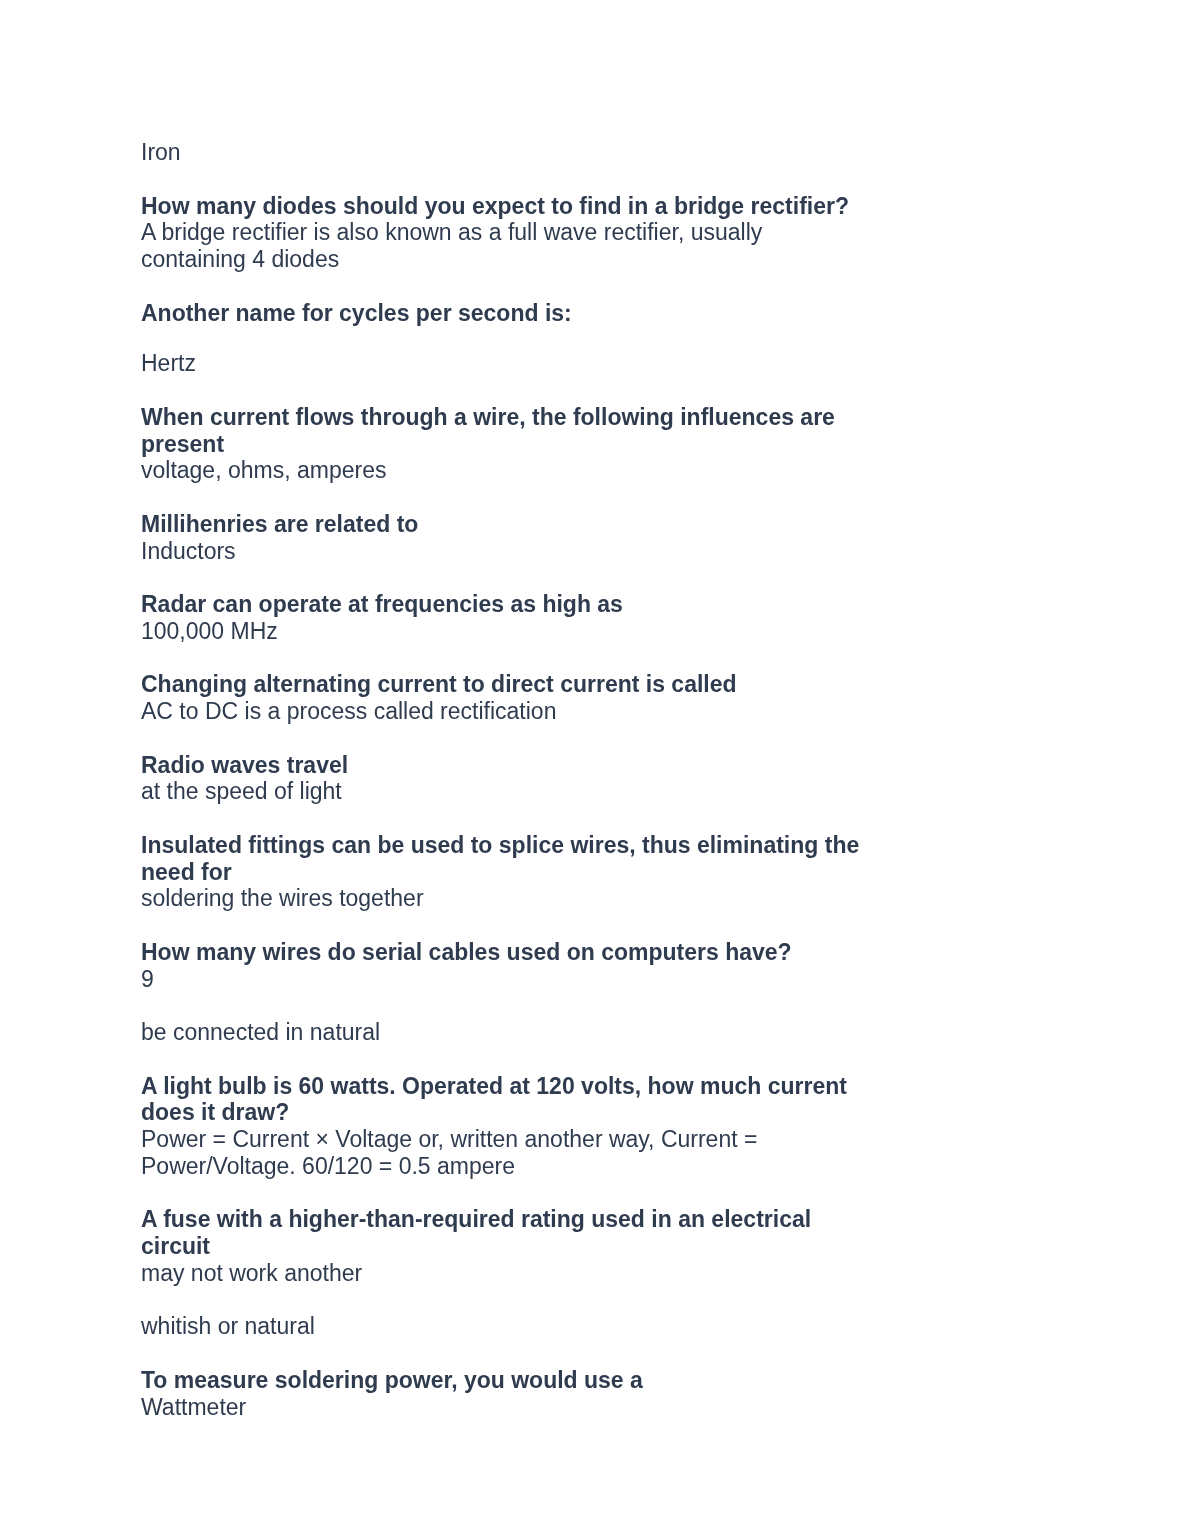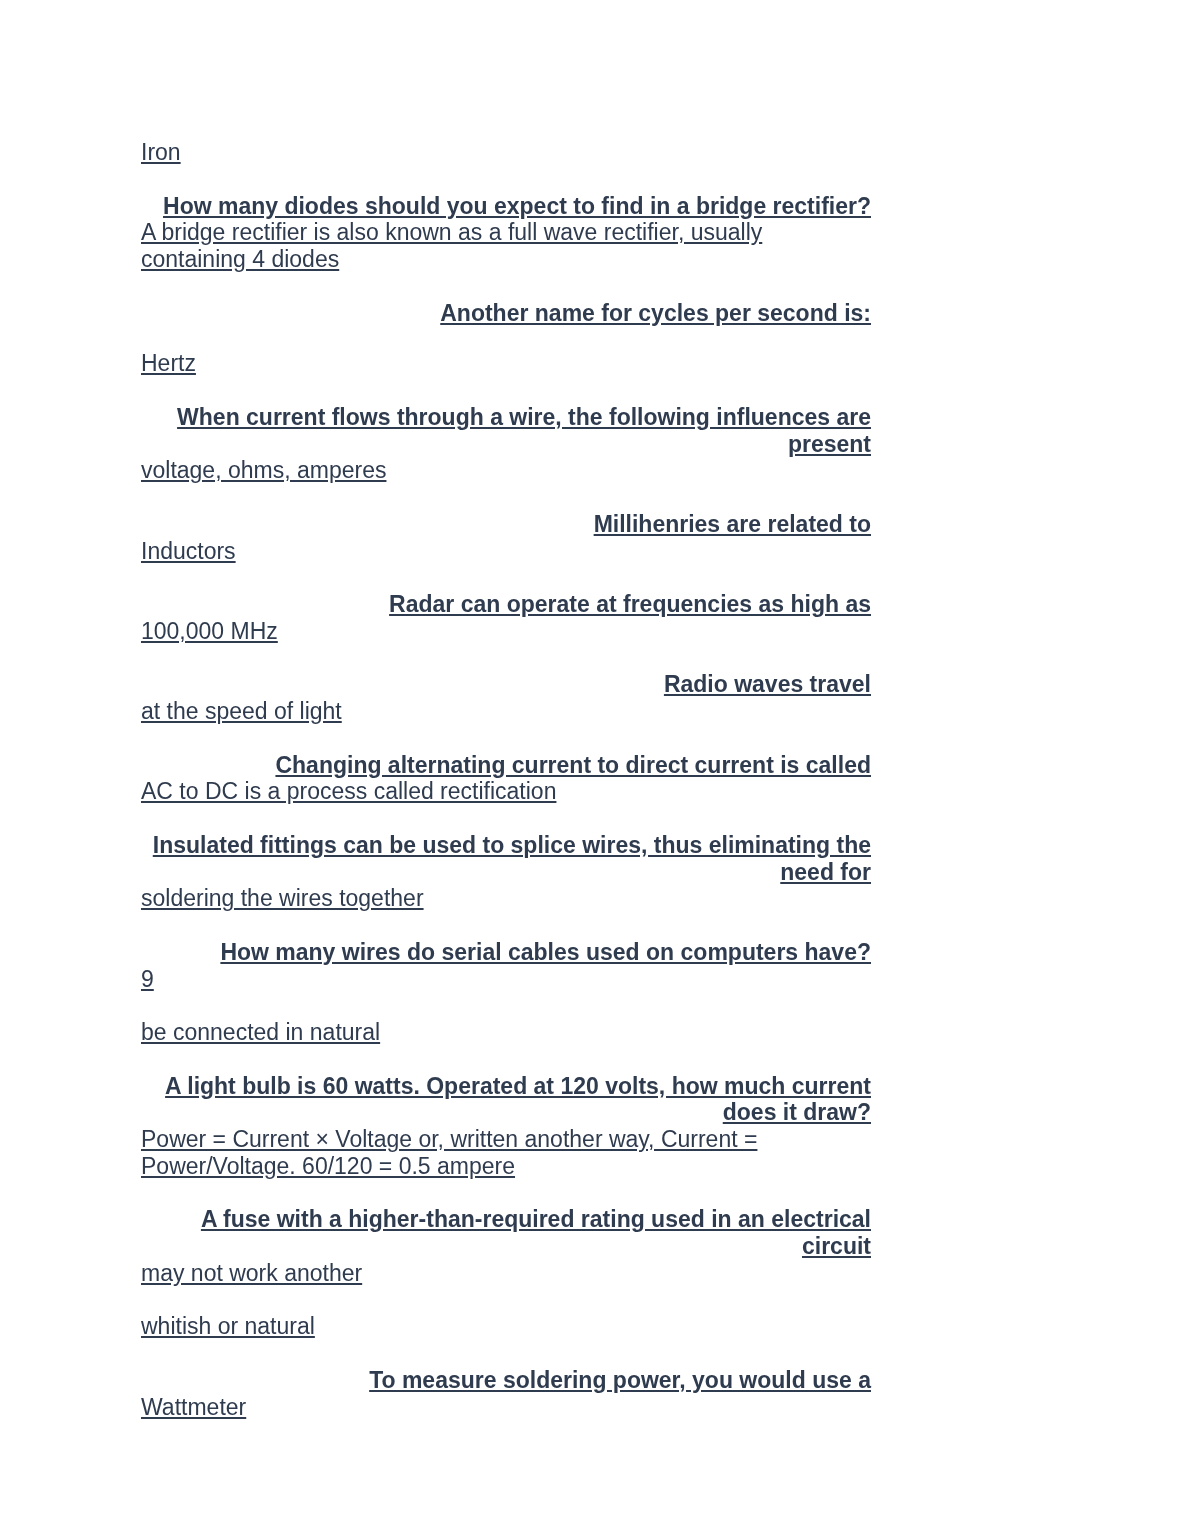--- a/index.html
+++ b/index.html
@@ -13,36 +13,34 @@
     font-family: "Liberation Sans", sans-serif;
     color: #2F3B4E;
     overflow: hidden;
   }
   .page {
     box-sizing: border-box;
     width: 1001px;
     height: 1540px;
     padding: 139px 130px 12px 141px;
     background: #ffffff;
-    text-decoration: underline;
   }
   .doc {
     font-size: 23px;
     line-height: 26.75px;
   }
   p {
     margin: 0;
     padding: 0;
   }
   .qa-block {
     margin-top: 26.75px; 
   }
   .question {
     font-weight: bold;
-    text-align: right;
   }
   .answer {
     font-weight: normal;
   }
   
   .gap-answer .answer {
     margin-top: 24px;
   }
 </style>
 </head>
@@ -72,27 +70,27 @@
       <p class="question">Millihenries are related to</p>
       <p class="answer">Inductors</p>
     </div>
 
     <div class="qa-block">
       <p class="question">Radar can operate at frequencies as high as</p>
       <p class="answer">100,000 MHz</p>
     </div>
 
     <div class="qa-block">
-      <p class="question">Radio waves travel</p>
-      <p class="answer">at the speed of light</p>
+      <p class="question">Changing alternating current to direct current is called</p>
+      <p class="answer">AC to DC is a process called rectification</p>
     </div>
 
     <div class="qa-block">
-      <p class="question">Changing alternating current to direct current is called</p>
-      <p class="answer">AC to DC is a process called rectification</p>
+      <p class="question">Radio waves travel</p>
+      <p class="answer">at the speed of light</p>
     </div>
 
     <div class="qa-block">
       <p class="question">Insulated fittings can be used to splice wires, thus eliminating the need for</p>
       <p class="answer">soldering the wires together</p>
     </div>
 
     <div class="qa-block">
       <p class="question">How many wires do serial cables used on computers have?</p>
       <p class="answer">9</p>

